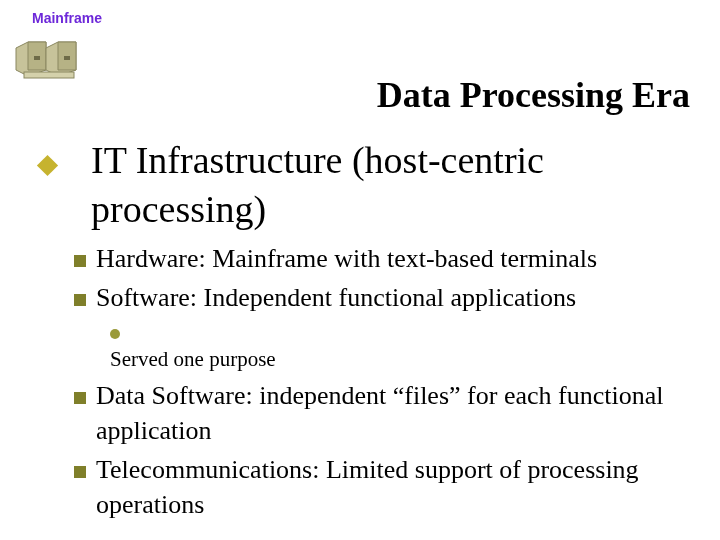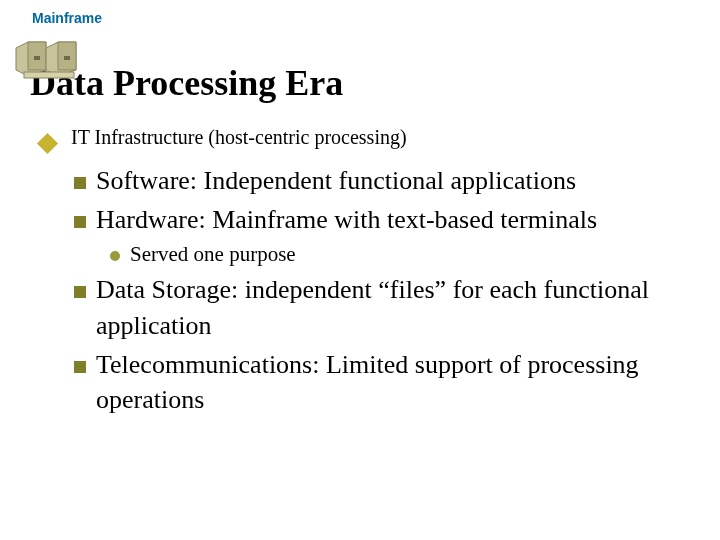--- a/index.html
+++ b/index.html
@@ -16,43 +16,43 @@
     position: relative;
     width: 720px;
     height: 540px;
     box-sizing: border-box;
     padding: 10px 30px 20px 30px;
   }
   .toplabel {
     font-family: Arial, Helvetica, sans-serif;
     font-weight: bold;
     font-size: 14px;
-    color: #0369a1;
+    color: #6d28d9;
     margin: 0 0 6px 2px;
   }
   .mainframe-art {
     position: absolute;
     top: 36px;
     left: 10px;
     width: 86px;
     height: 46px;
   }
   .title {
-    text-align: left;
+    text-align: right;
     font-size: 36px;
     font-weight: bold;
-    margin: 36px 0 20px 0;
+    margin: 48px 0 20px 0;
   }
   ul { list-style: none; margin: 0; padding: 0; }
   .lvl1 { margin-left: 10px; }
-  .lvl1 > li { display: flex; font-size: 20px; line-height: 1.3; margin-bottom: 6px; }
+  .lvl1 > li { display: flex; font-size: 38px; line-height: 1.3; margin-bottom: 6px; gap: 20px; }
   .lvl2 { margin-left: 44px; }
   .lvl2 > li { display: flex; font-size: 26px; line-height: 1.35; margin-bottom: 4px; }
   .lvl3 { margin-left: 80px; }
-  .lvl3 > li { display: flex; font-size: 21px; line-height: 1.3; margin-bottom: 4px; }
+  .lvl3 > li { display: flex; font-size: 21px; line-height: 1.3; margin-bottom: 4px; flex-direction: column; }
   .bullet { flex: 0 0 auto; margin-right: 10px; user-select: none; }
   .txt { flex: 1 1 auto; }
   .diamond {
     display: inline-block; width: 15px; height: 15px; background: #c6b32f;
     transform: rotate(45deg); margin-top: 12px; margin-right: 6px;
   }
   .square-olive {
     display: inline-block; width: 12px; height: 12px; background: #7f7f2a; margin-top: 12px;
   }
   .dot-olive {
@@ -83,39 +83,39 @@
   <ul class="lvl1">
     <li>
       <span class="bullet"><span class="diamond"></span></span>
       <span class="txt">IT Infrastructure (host-centric processing)</span>
     </li>
   </ul>
 
   <ul class="lvl2">
     <li>
       <span class="bullet"><span class="square-olive"></span></span>
-      <span class="txt">Software:  Independent functional applications</span>
+      <span class="txt">Hardware: Mainframe with text-based terminals</span>
     </li>
     <li>
       <span class="bullet"><span class="square-olive"></span></span>
-      <span class="txt">Hardware: Mainframe with text-based terminals</span>
+      <span class="txt">Software:  Independent functional applications</span>
     </li>
   </ul>
 
   <ul class="lvl3">
     <li>
       <span class="bullet"><span class="dot-olive"></span></span>
       <span class="txt">Served one purpose</span>
     </li>
   </ul>
 
   <ul class="lvl2">
     <li>
       <span class="bullet"><span class="square-olive"></span></span>
-      <span class="txt">Data Storage: independent “files” for each functional application</span>
+      <span class="txt">Data Software: independent “files” for each functional application</span>
     </li>
     <li>
       <span class="bullet"><span class="square-olive"></span></span>
       <span class="txt">Telecommunications: Limited support of processing operations</span>
     </li>
   </ul>
 
 </div>
 
 </body></html>

